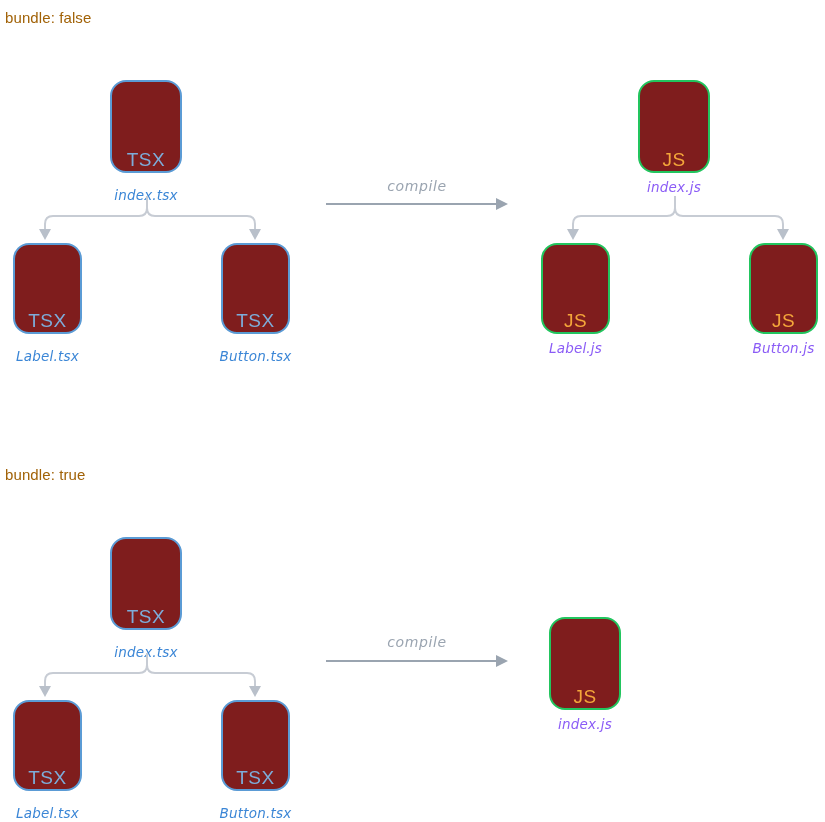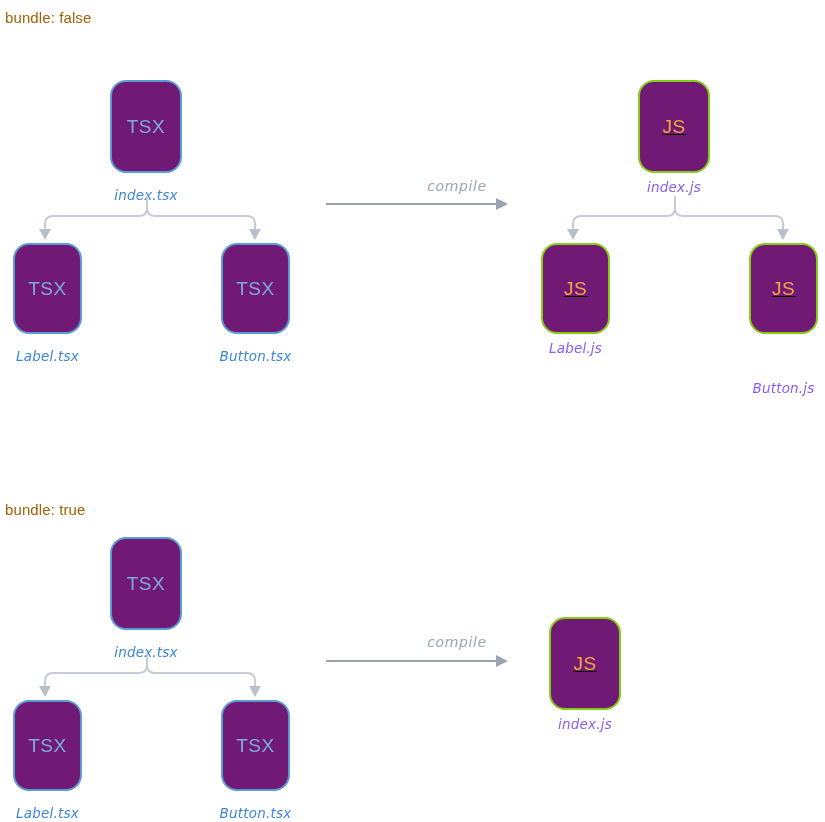--- a/index.html
+++ b/index.html
@@ -28,23 +28,23 @@
   
   .node {
     position: absolute;
   }
   .node .box {
     position: absolute;
     left: 0;
     top: 0;
     box-sizing: border-box;
     border-radius: 16px;
-    background: #701a75;
+    background: #7f1d1d;
     display: flex;
-    align-items: center;
+    align-items: flex-end;
     justify-content: center;
   }
   .node .box-label {
     font-family: "Liberation Sans", sans-serif;
     font-size: 19px;
     font-weight: 400;
     letter-spacing: 0.5px;
     user-select: none;
   }
   .node .caption {
@@ -60,22 +60,21 @@
 
   
   .tsx .box {
     border: 2px solid #5b9bd5;
   }
   .tsx .box-label { color: #7dacd9; }
   .tsx .caption   { color: #3b86d6; margin-top: 8px; }
 
   
   .js .box {
-    border: 2px solid #84cc16;
-    text-decoration: underline;
+    border: 2px solid #22c55e;
   }
   .js .box-label { color: #f4a63a; }
   .js .caption   { color: #8b5cf6; }
 
   
   .connector {
     position: absolute;
     pointer-events: none;
   }
   .compile-arrow {
@@ -84,21 +83,20 @@
   }
   .compile-text {
     position: absolute;
     font-family: "DejaVu Sans", sans-serif;
     font-size: 14px;
     font-style: italic;
     color: #9aa4b0;
     letter-spacing: 0.6px;
     white-space: nowrap;
     transform: translateX(-50%);
-    margin-left: 40px;
   }
 </style>
 </head>
 <body>
 
 <div class="section-title" style="left:5px; top:9px;">bundle: false</div>
 
 <div class="node tsx" style="left:110px; top:80px; width:72px; height:93px;">
   <div class="box" style="width:72px; height:93px;">
     <span class="box-label">TSX</span>
@@ -151,24 +149,24 @@
   <div class="box" style="width:69px; height:91px;">
     <span class="box-label">JS</span>
   </div>
   <div class="caption" style="top:97px;text-align:right;">Label.js</div>
 </div>
 
 <div class="node js" style="left:749px; top:243px; width:69px; height:91px;">
   <div class="box" style="width:69px; height:91px;">
     <span class="box-label">JS</span>
   </div>
-  <div class="caption" style="top:97px;margin-top:40px;">Button.js</div>
-</div>
-
-<div class="section-title" style="left:5px; top:466px;margin-top:35px;">bundle: true</div>
+  <div class="caption" style="top:97px;">Button.js</div>
+</div>
+
+<div class="section-title" style="left:5px; top:466px;">bundle: true</div>
 
 <div class="node tsx" style="left:110px; top:537px; width:72px; height:93px;">
   <div class="box" style="width:72px; height:93px;">
     <span class="box-label">TSX</span>
   </div>
   <div class="caption" style="top:99px;">index.tsx</div>
 </div>
 
 <svg class="connector" style="left:20px; top:653px; width:260px; height:48px;" viewBox="0 0 260 48">
   <path d="M 127 0 L 127 12 Q 127 20 119 20 L 33 20 Q 25 20 25 28 L 25 35" fill="none" stroke="#c7ccd4" stroke-width="2" stroke-linecap="round"></path>

